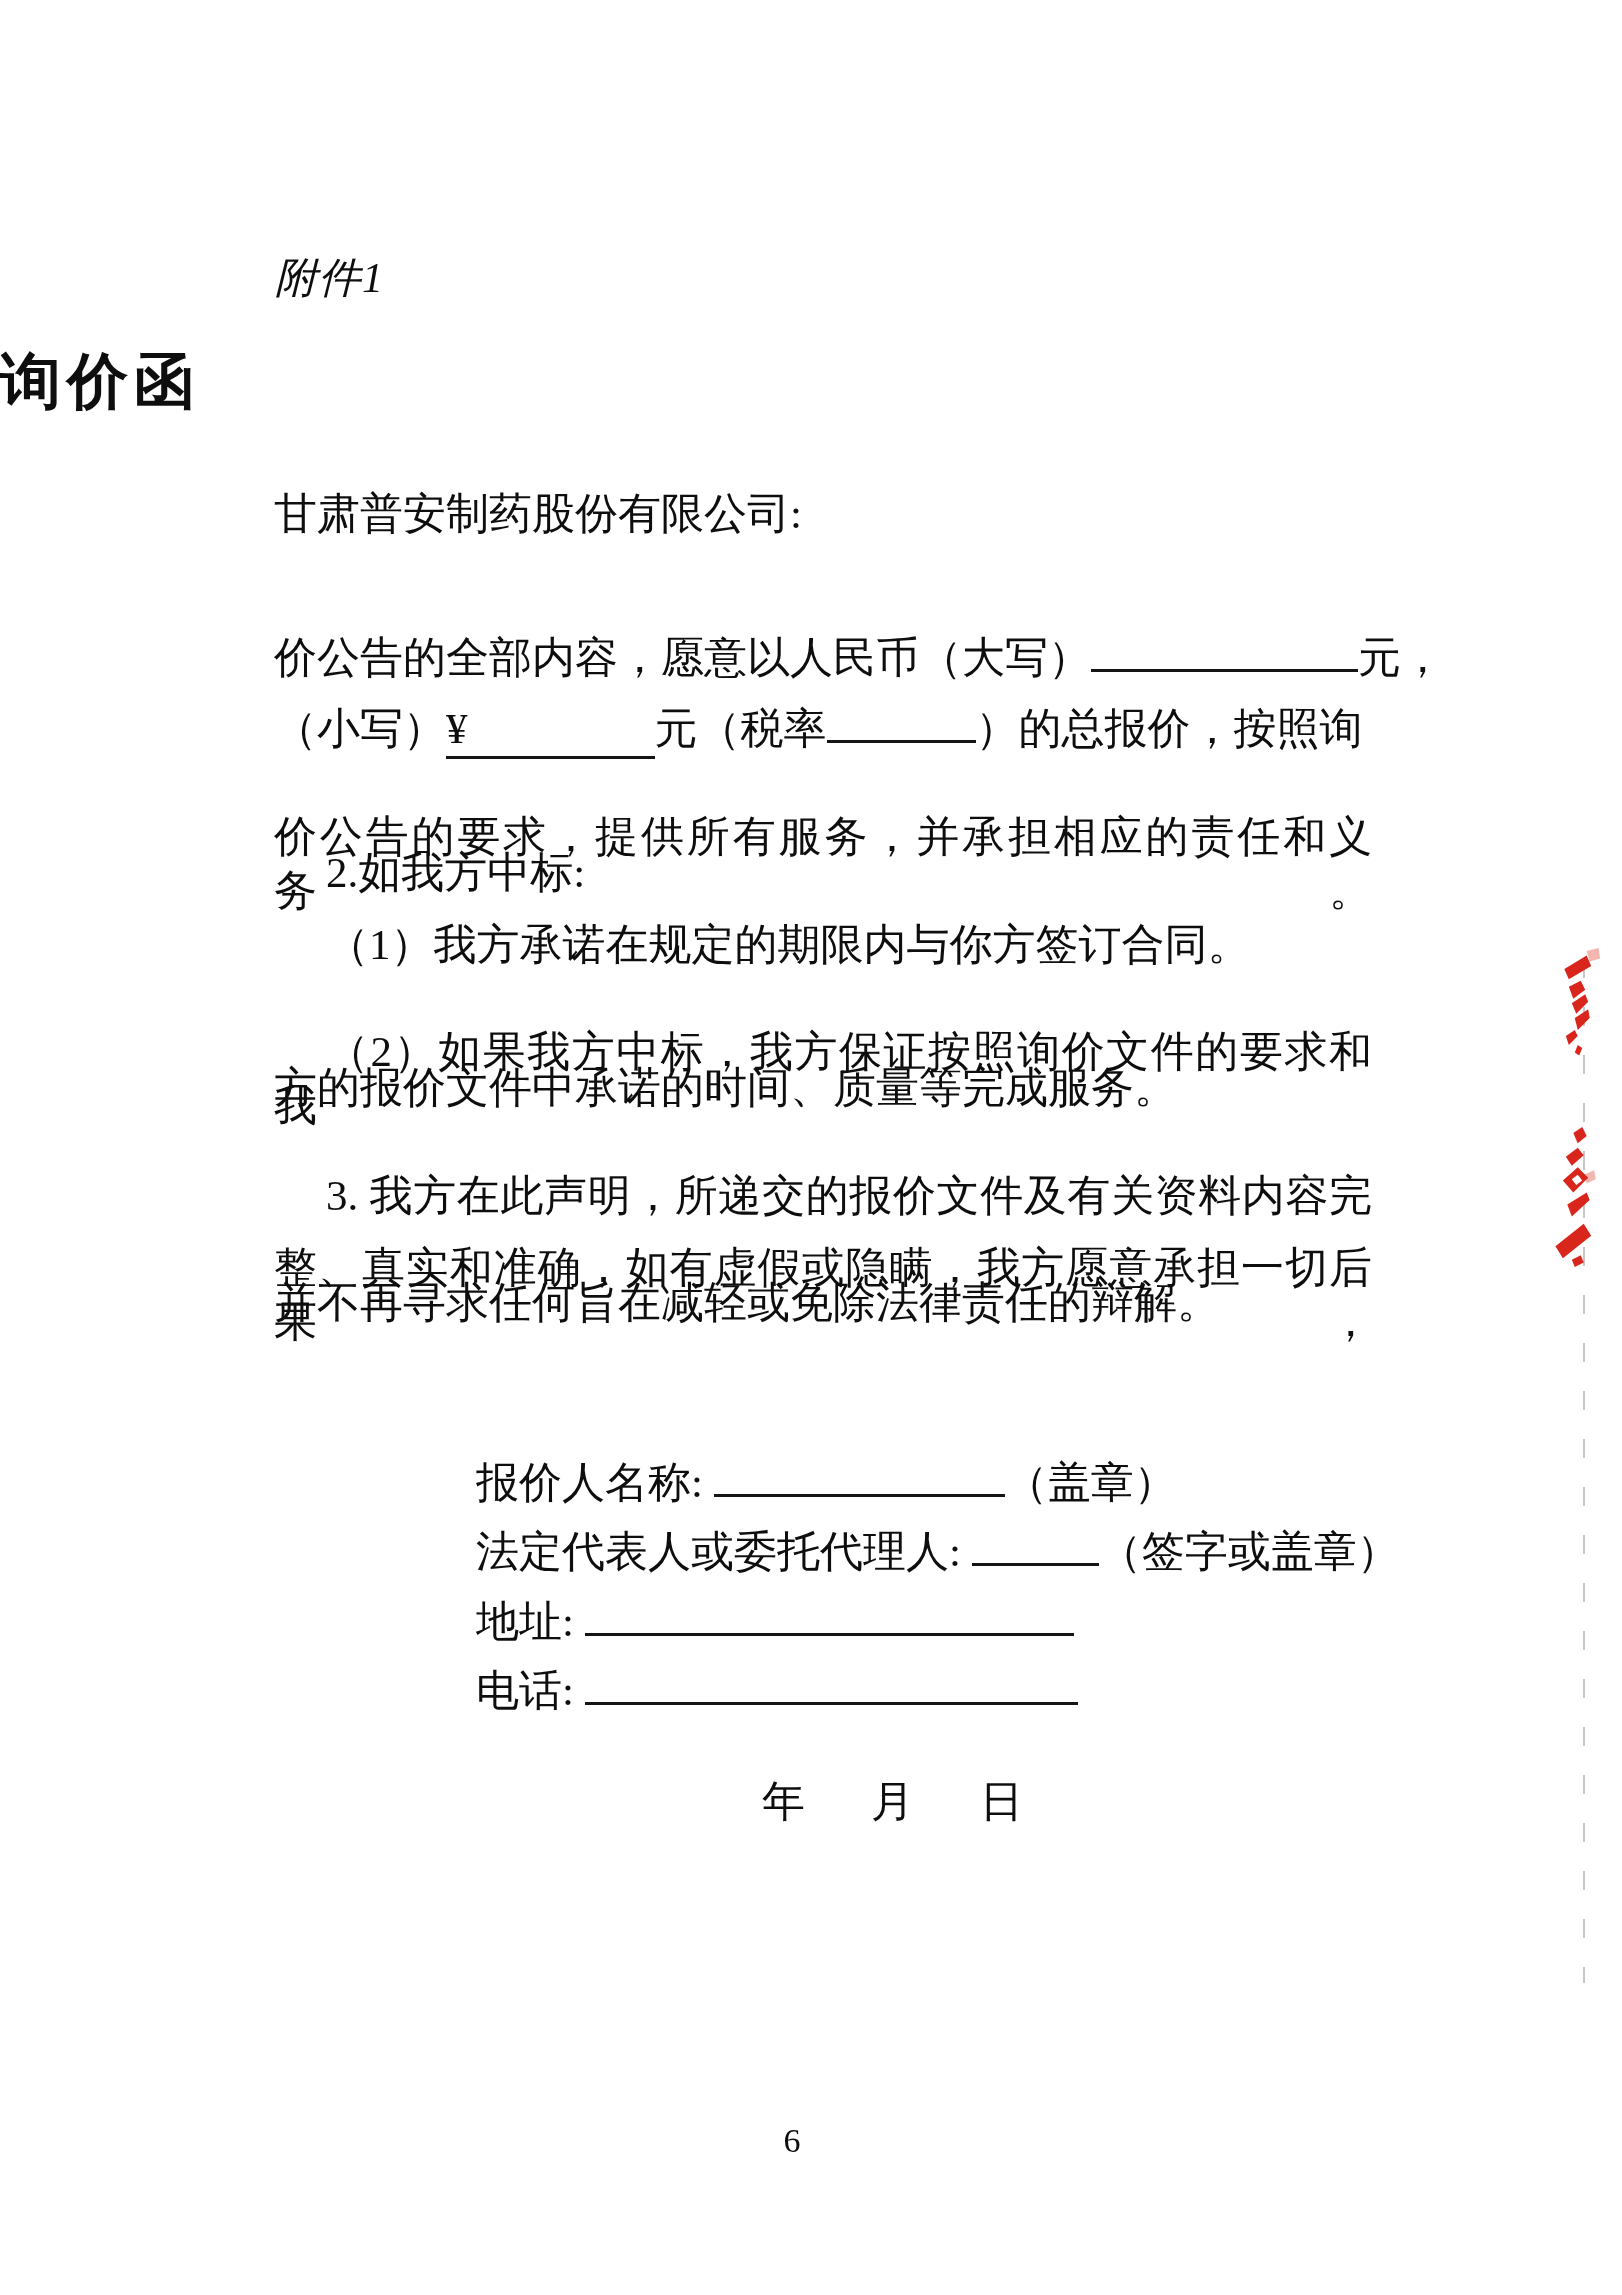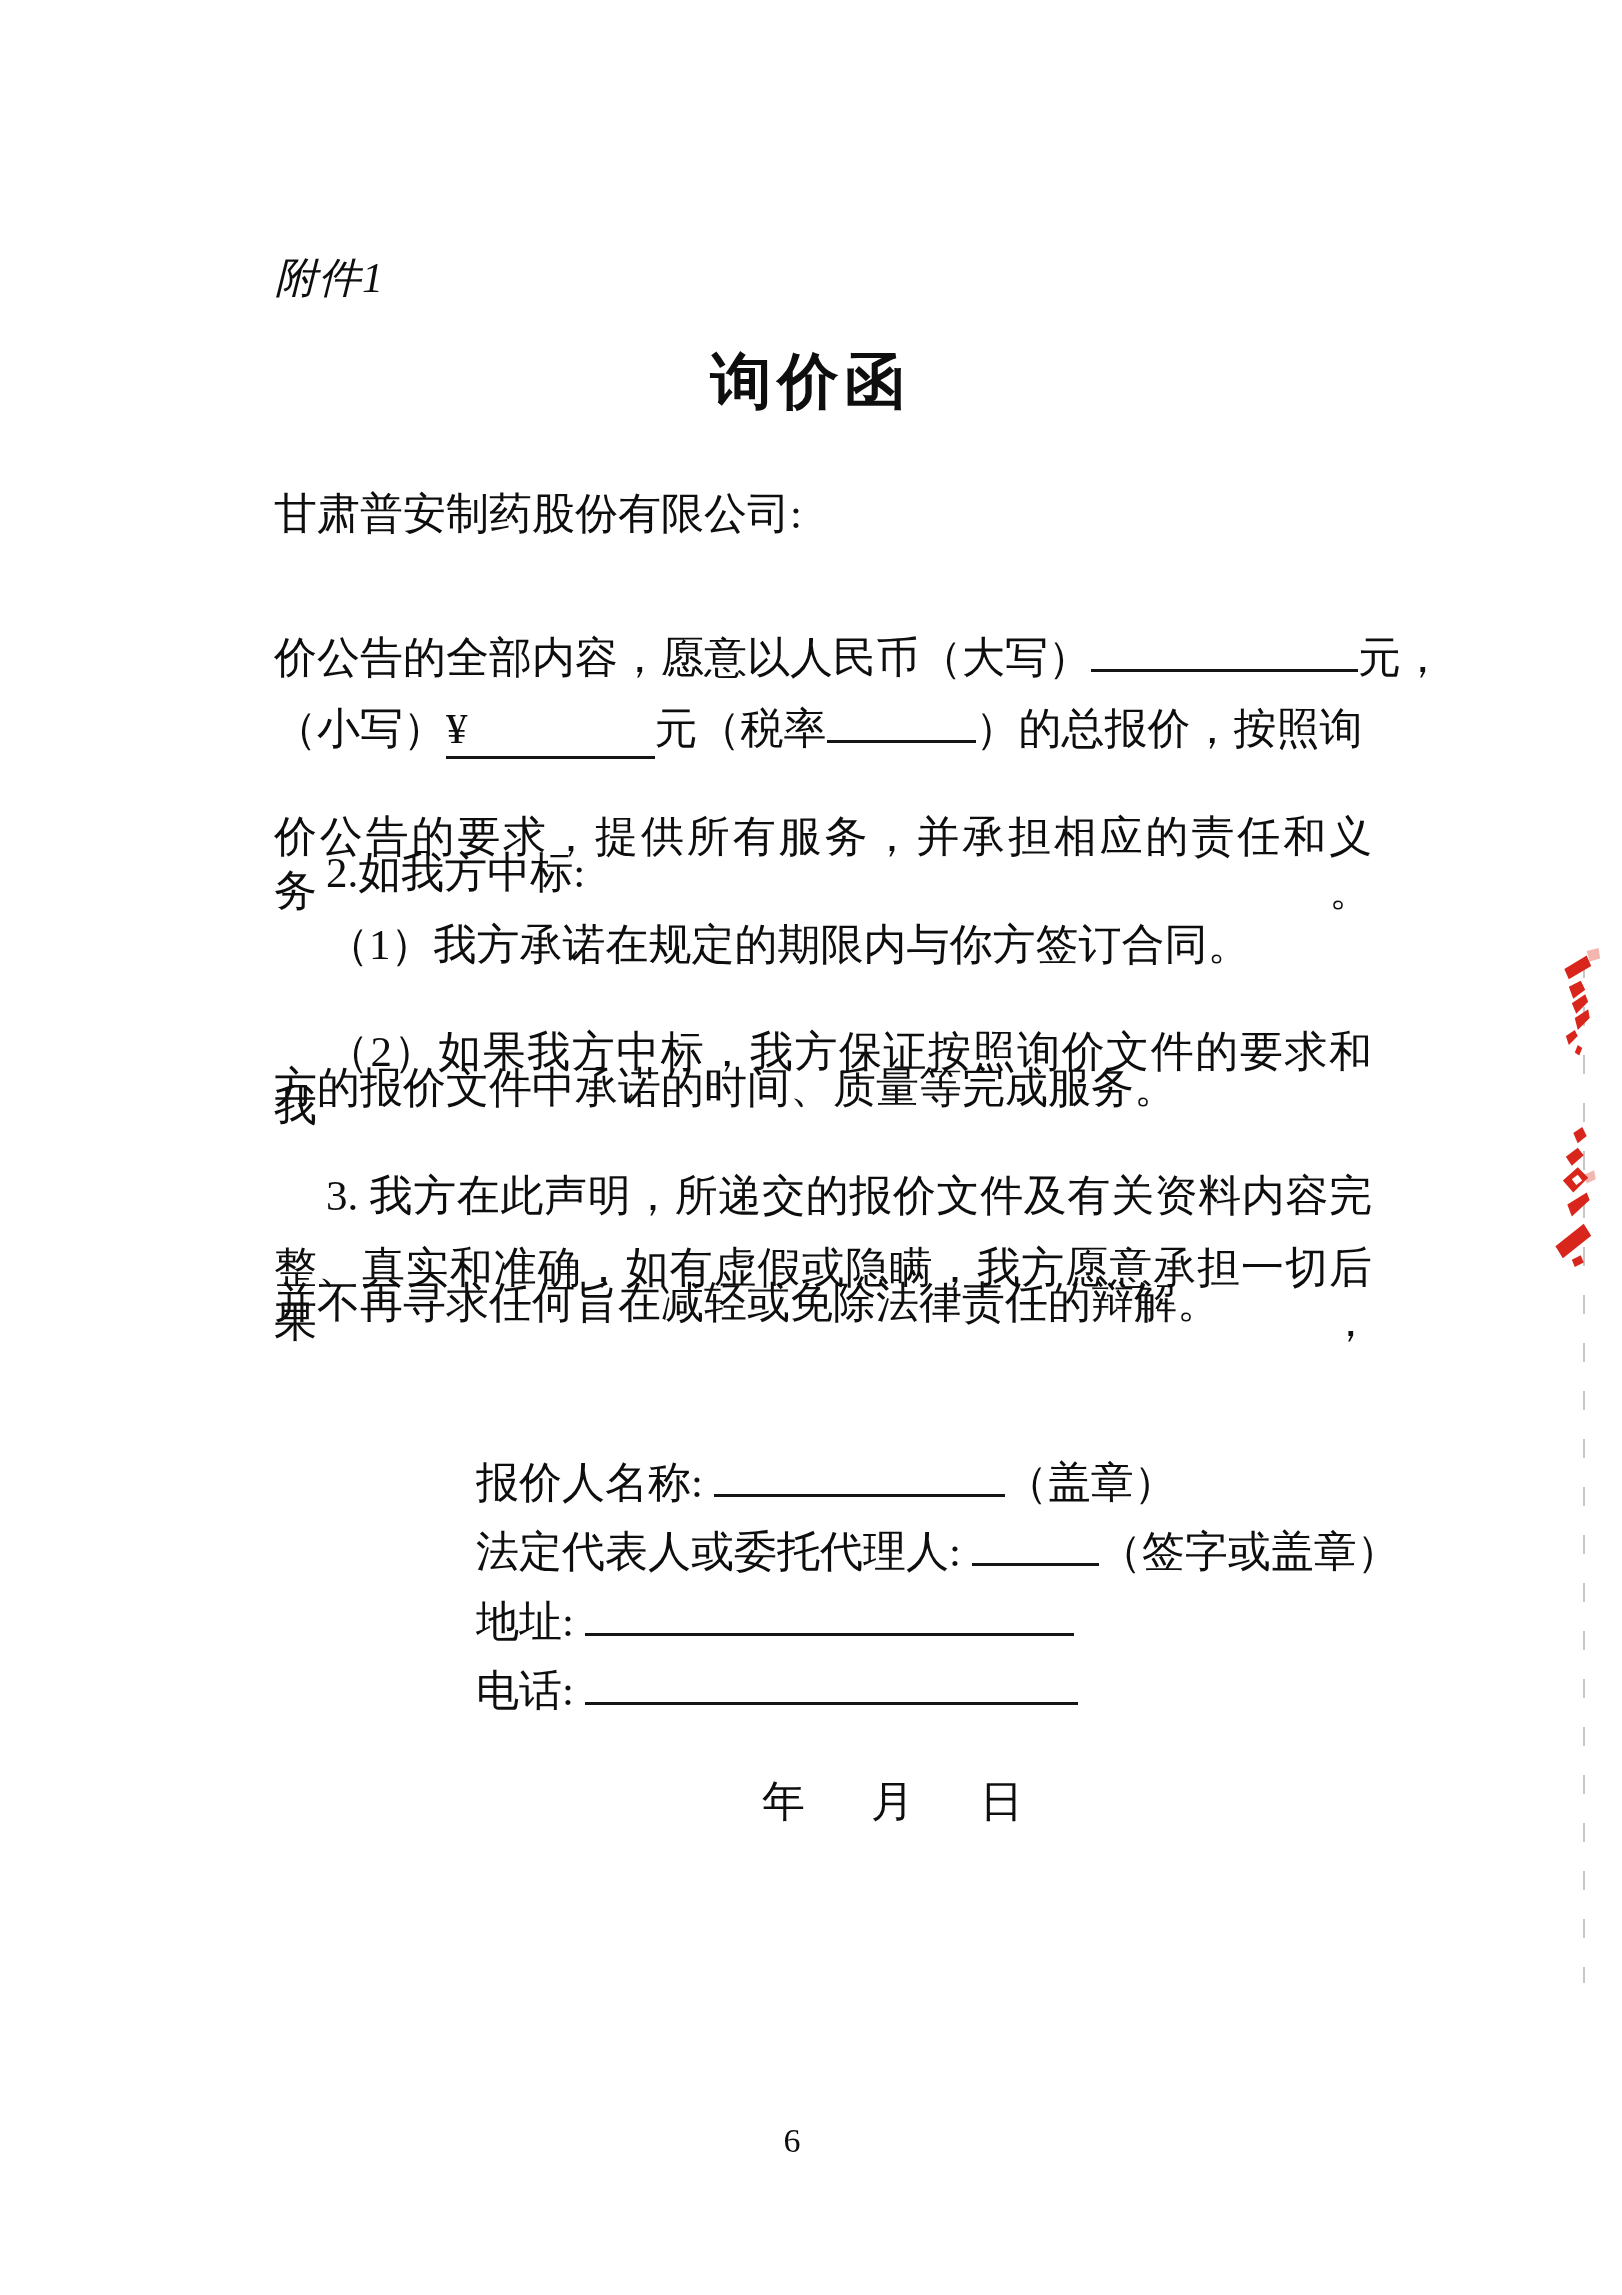--- a/index.html
+++ b/index.html
@@ -1,21 +1,21 @@
 <!DOCTYPE html>
 <html style="font-size:12px"><head>
 <meta charset="utf-8">
 <style>
   html,body{margin:0;padding:0;background:#ffffff;}
   .page{
     position:relative;width:1622px;height:2295px;background:#ffffff;overflow:hidden;
     font-family:"Liberation Serif","DejaVu Serif",serif;color:#0e0e0e;
   }
   .att{position:absolute;left:275px;top:250px;font-size:42px;letter-spacing:1.5px;font-style:italic;}
-  .title{position:absolute;left:0;top:341px;width:1622px;text-align:center;
+  .title{position:absolute;left:0;top:341px;width:1622px;text-align:left;
          font-size:61px;font-weight:bold;letter-spacing:6px;}
   .line{position:absolute;left:274px;font-size:43px;line-height:54px;white-space:nowrap;}
   .ind{text-indent:52px;}
   .jl{width:1098px;white-space:normal;text-align:justify;text-align-last:justify;margin-top:36px;}
   .blank{display:inline-block;height:10.5px;border-bottom:3.7px solid #151515;}
   .w375{width:280px}.w357{width:267px}.w200{width:149px}
   .w390{width:291px}.w170{width:127px}.w655{width:489px}.w660{width:493px}
   .ug{display:inline-block;border-bottom:3.7px solid #151515;}
   .gap250{display:inline-block;width:187px;height:0.7px;}
   .sig{left:476px;text-align:right;}

